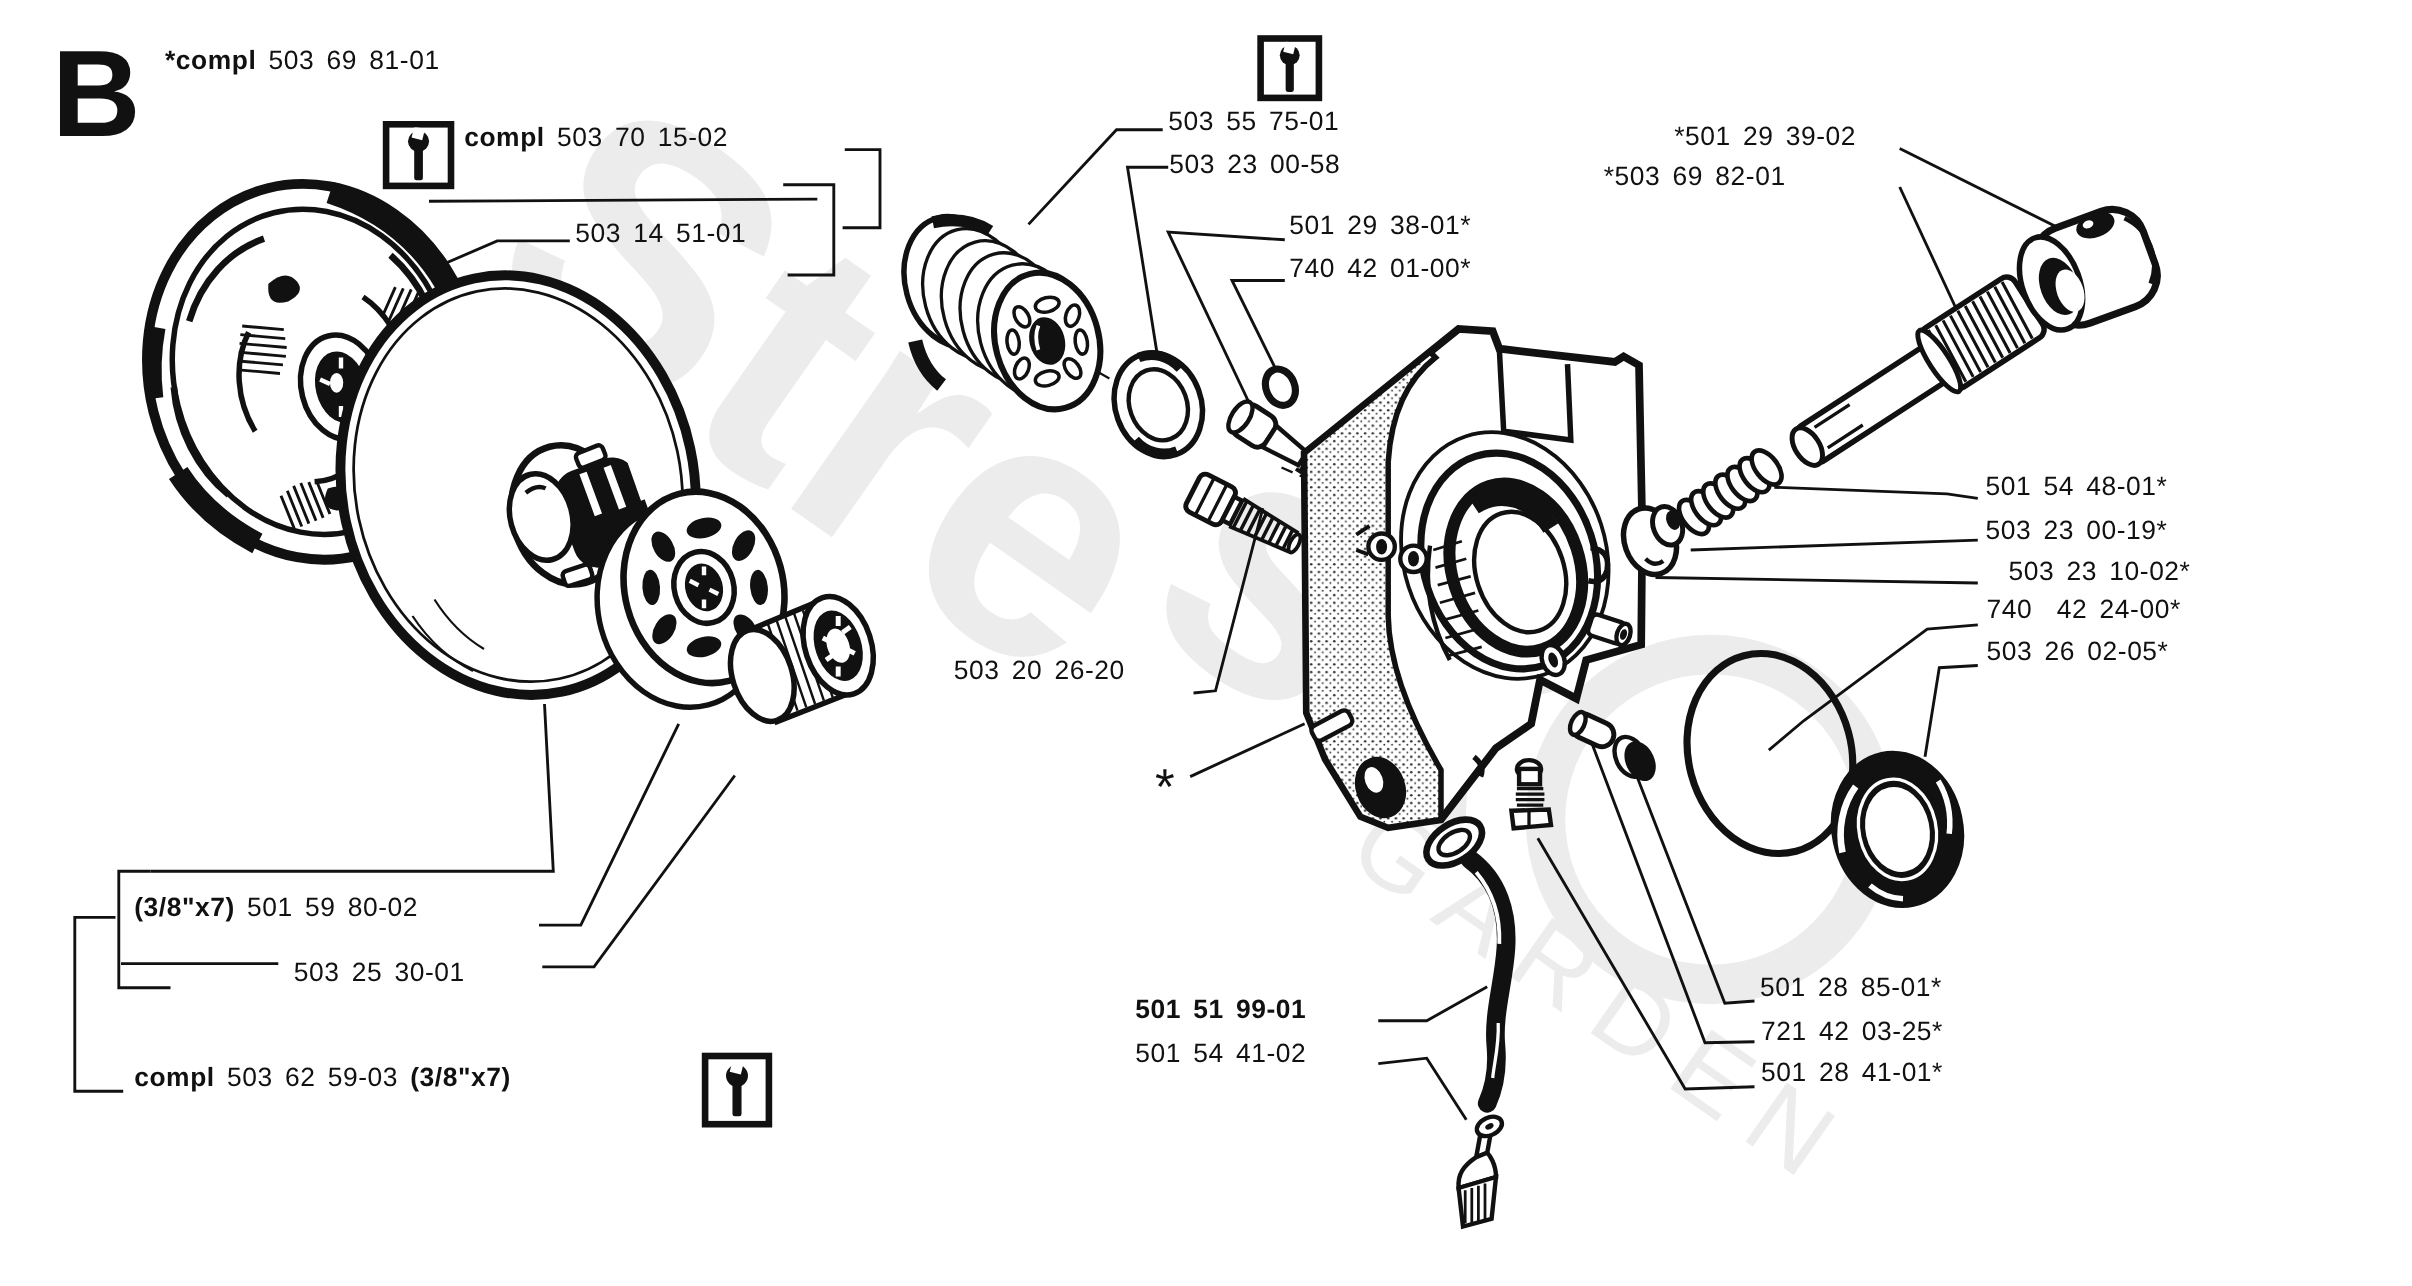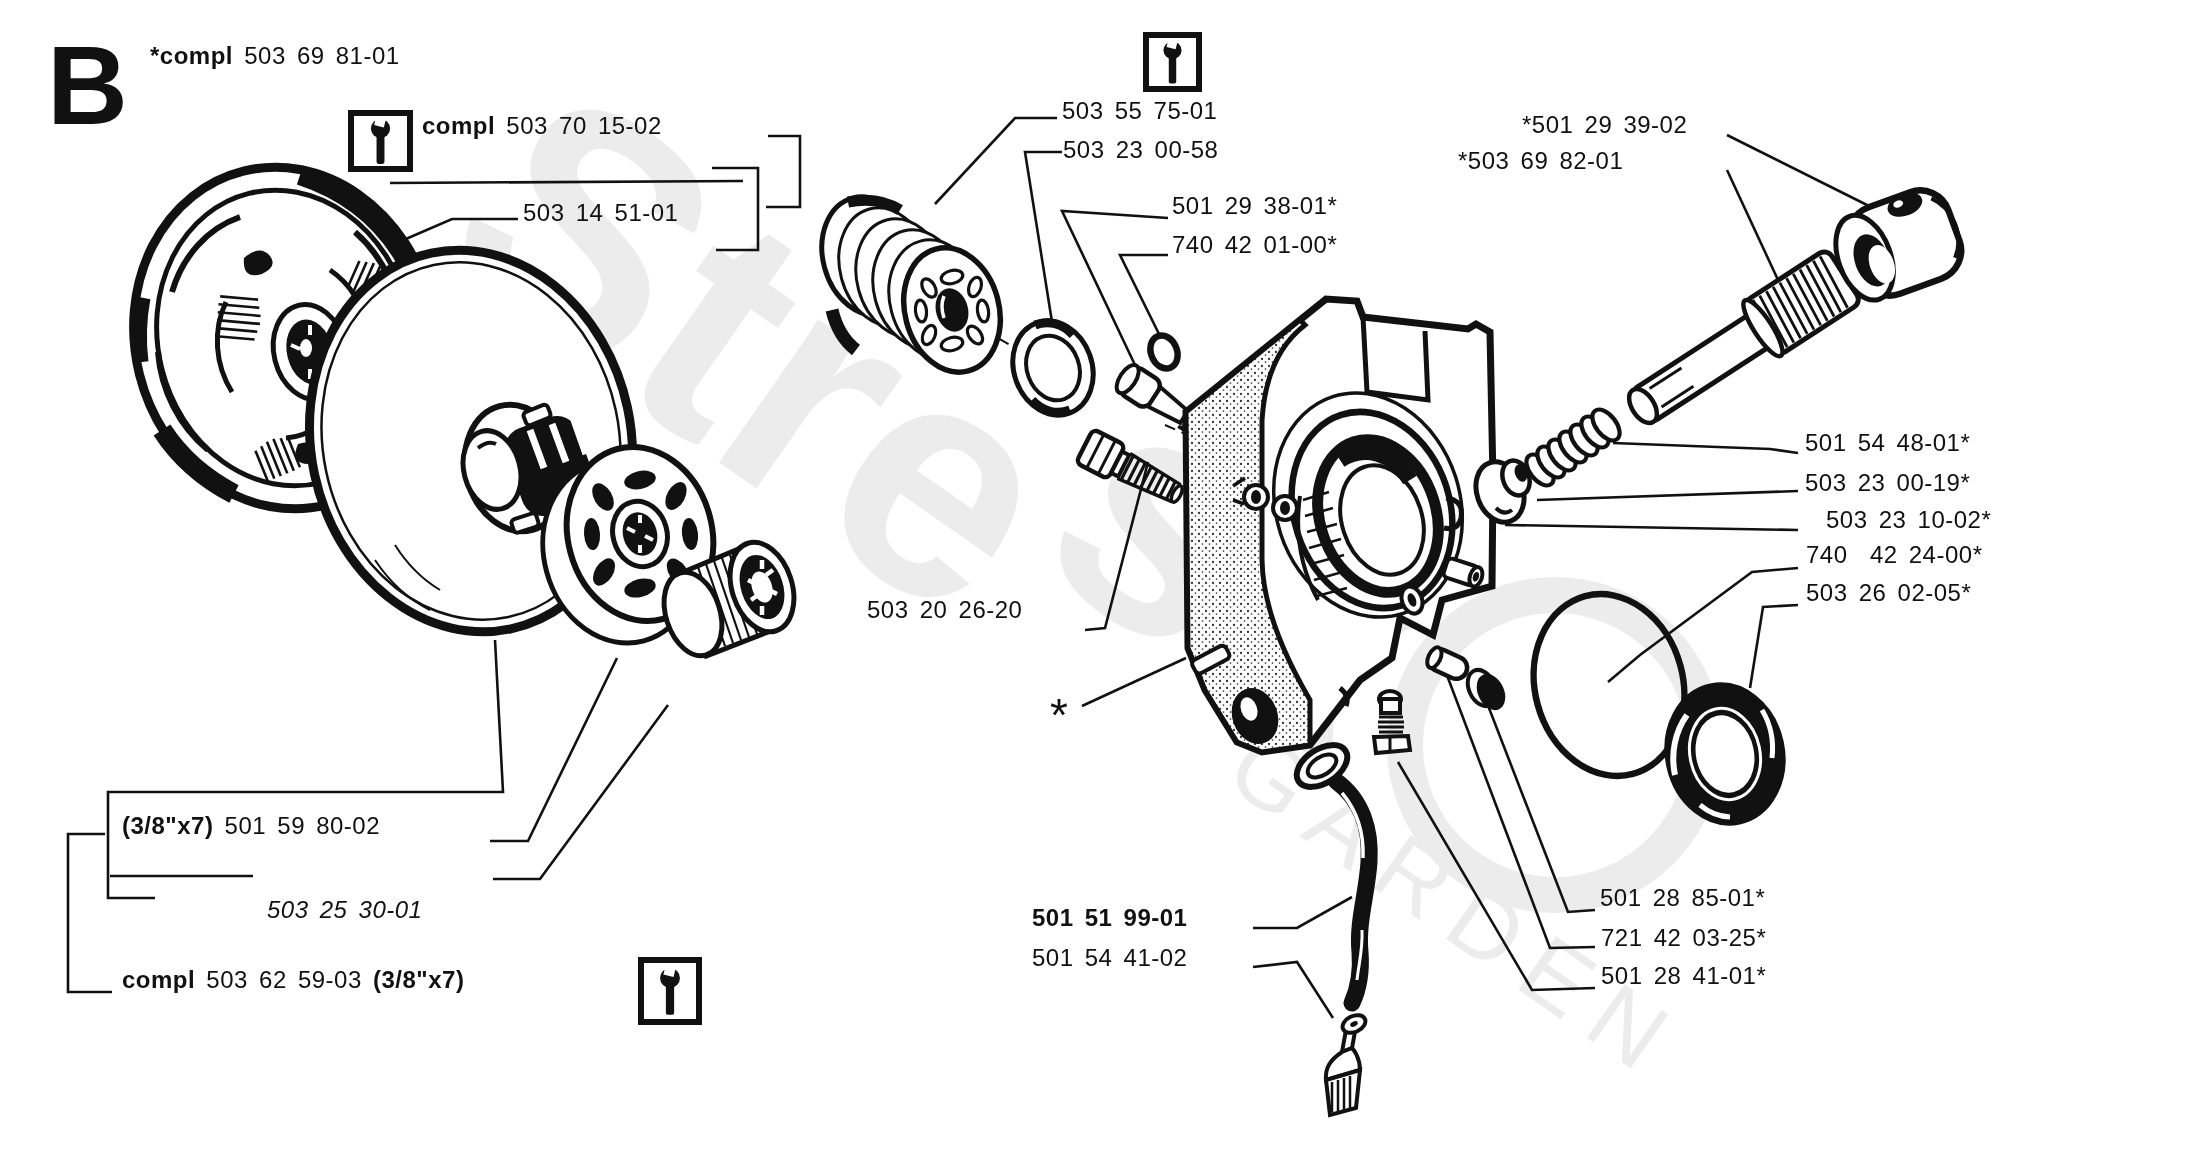--- a/index.html
+++ b/index.html
@@ -405,16 +405,16 @@
       <div class="plabel" style="left: 1806px; top: 543px;"><span>740  42 24-00*</span></div>
       <div class="plabel" style="left: 1806px; top: 581px;"><span>503 26 02-05*</span></div>
       <div class="plabel" style="left: 867px; top: 598px;"><span>503 20 26-20</span></div>
       <div class="plabel" style="left: 1050px; top: 692px; font-size: 46px;"><span>*</span></div>
       <div class="plabel" style="left: 1600px; top: 886px;"><span>501 28 85-01*</span></div>
       <div class="plabel" style="left: 1601px; top: 926px; text-align: center;"><span>721 42 03-25*</span></div>
       <div class="plabel" style="left: 1601px; top: 964px;"><span>501 28 41-01*</span></div>
       <div class="plabel" style="left: 1032px; top: 906px; font-weight: bold;"><span>501 51 99-01</span></div>
       <div class="plabel" style="left: 1032px; top: 946px;"><span>501 54 41-02</span></div>
       <div class="plabel" style="left: 122px; top: 814px;"><span class="b">(3/8"x7) </span><span>501 59 80-02</span></div>
-      <div class="plabel" style="left: 267px; top: 898px; font-style: italic;"><span>503 25 30-01</span></div>
+      <div class="plabel" style="left: 267px; top: 873px;"><span>503 25 30-01</span></div>
       <div class="plabel" style="left: 122px; top: 968px;"><span class="b">compl </span><span>503 62 59-03 </span><span class="b">(3/8"x7)</span></div>
     </div>
 </div>
 
 </body></html>

